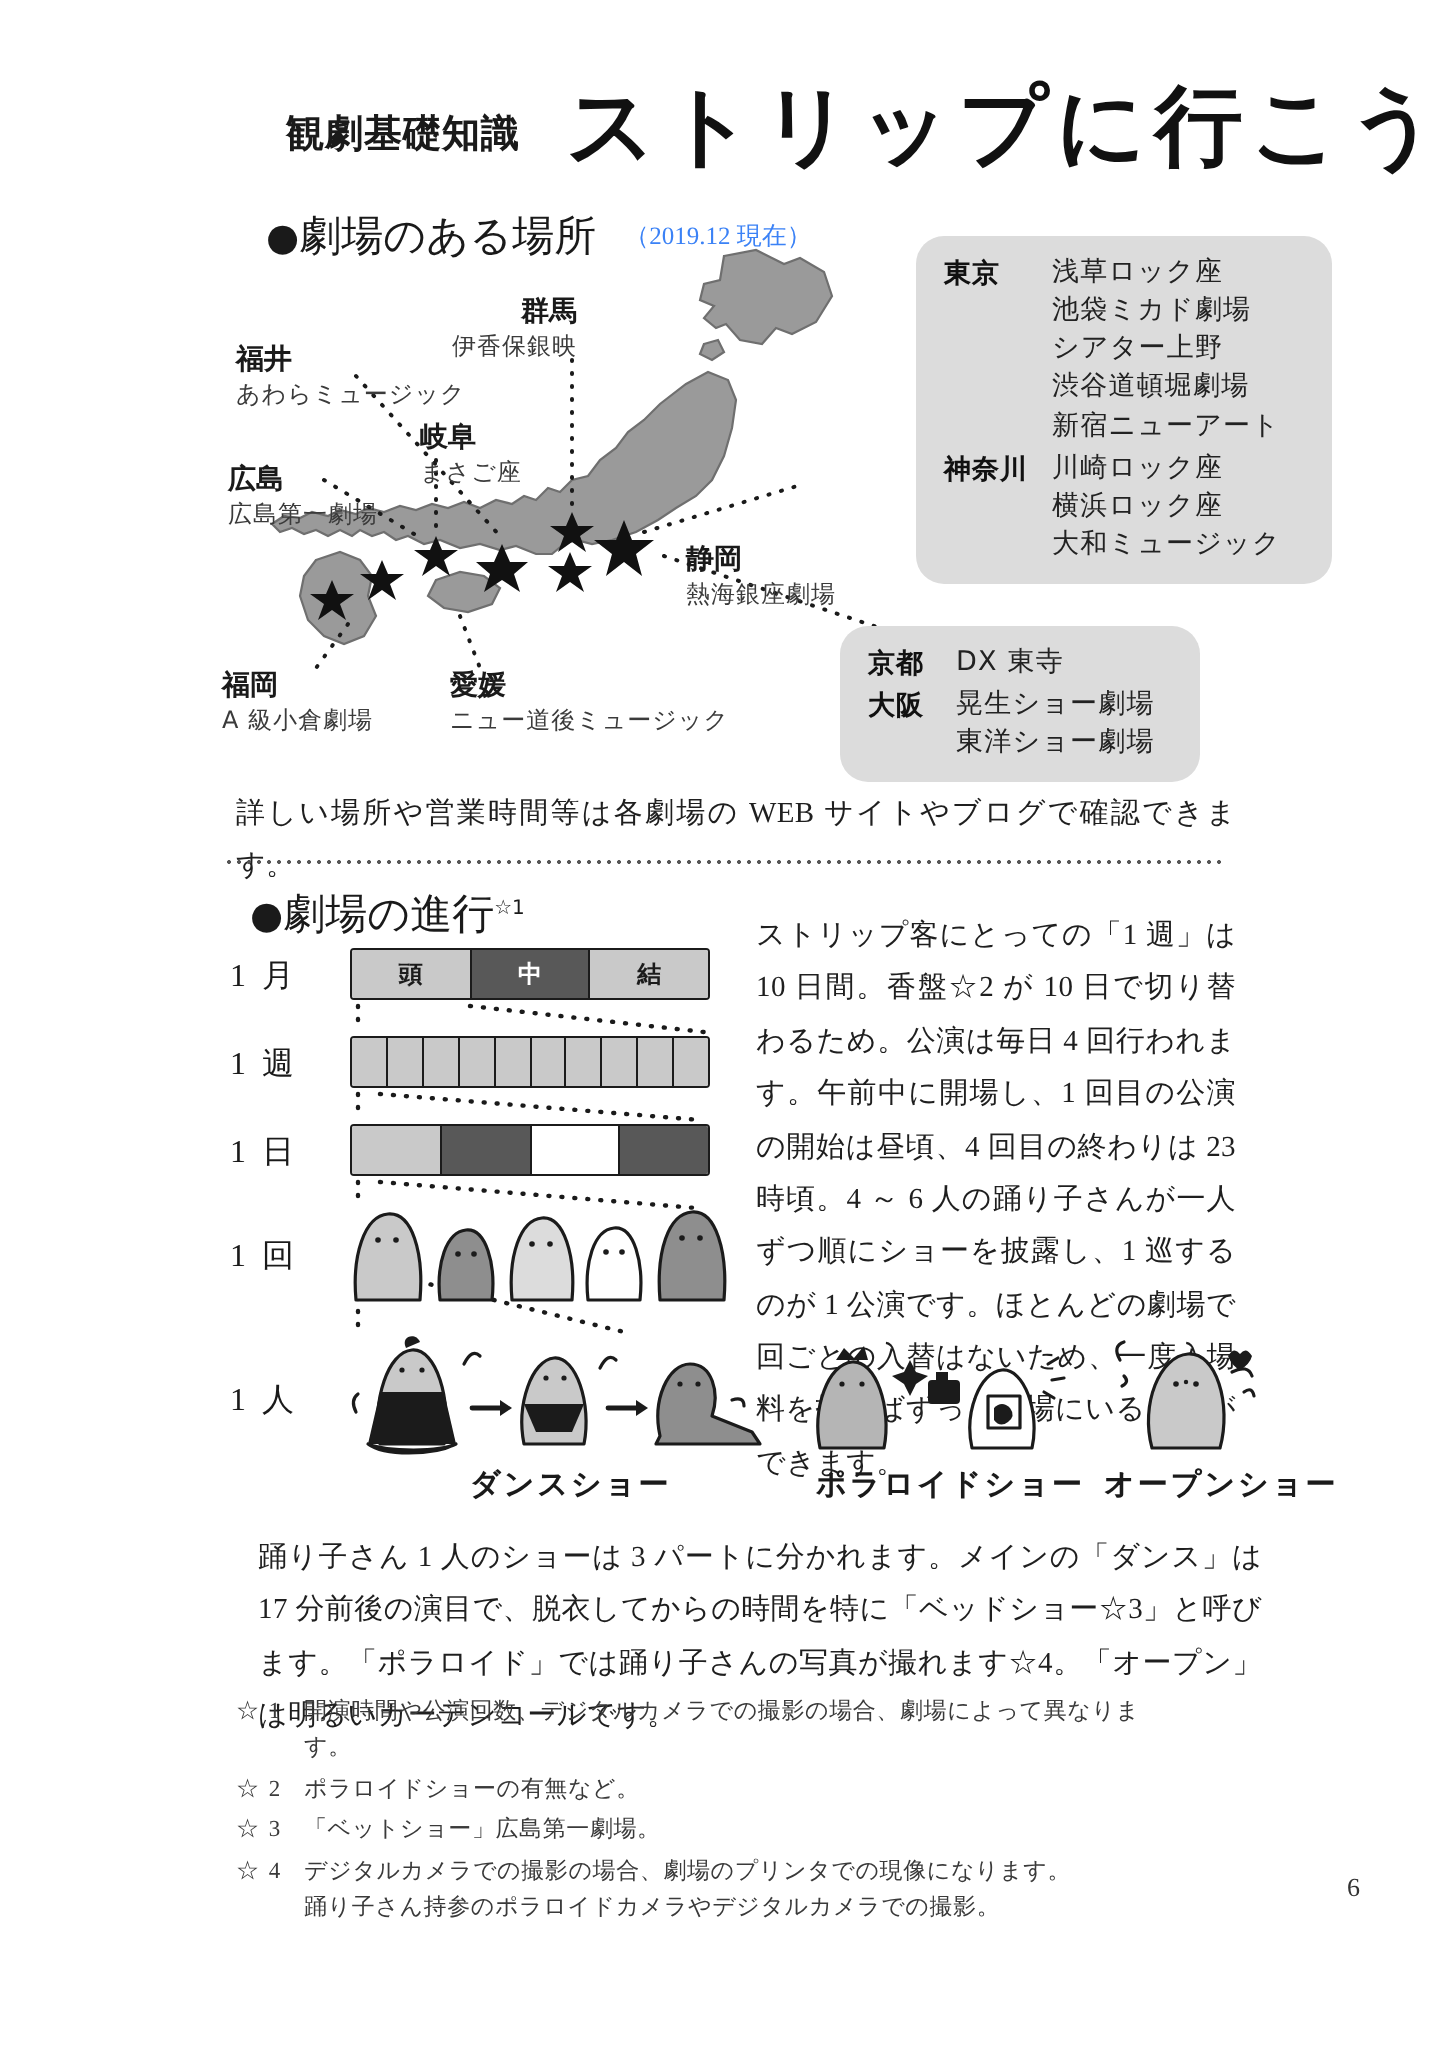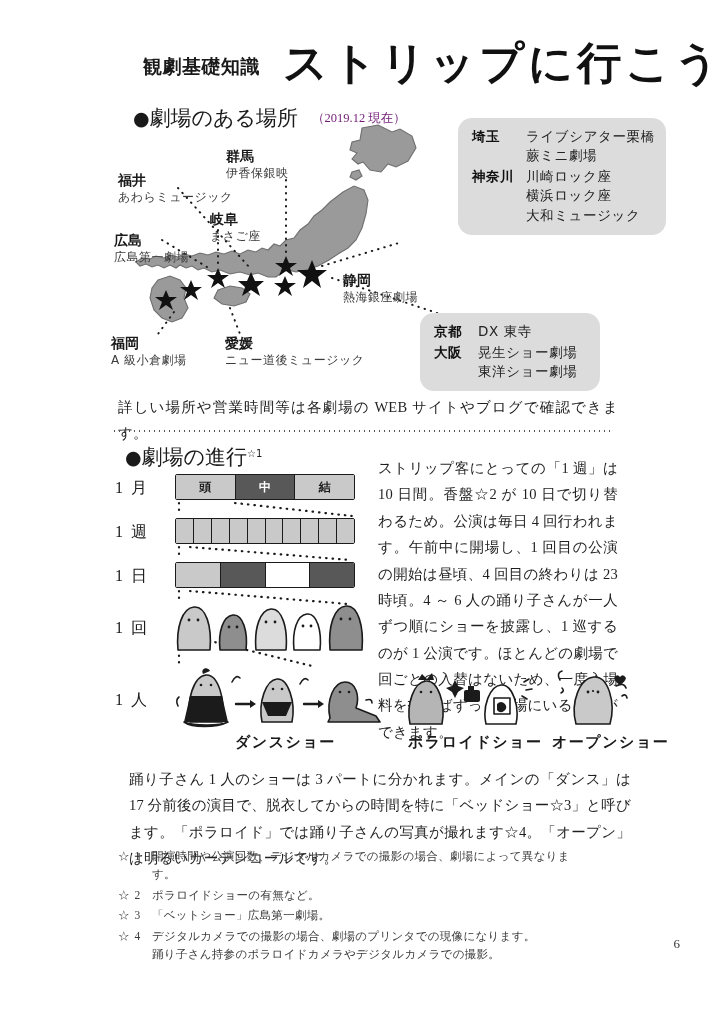--- a/index.html
+++ b/index.html
@@ -56,21 +56,21 @@
     font-family: "DejaVu Sans", sans-serif;
     font-size: 21px;
     font-weight: 500;
     color: #1a1a1a;
     white-space: nowrap;
   }
   .sec-head .bullet { font-size: 19px; }
   .sec-note {
     font-family: "Liberation Serif", serif;
     font-size: 12.5px;
-    color: #701a75;
+    color: #3b82f6;
     margin-left: 14px;
     vertical-align: 3px;
   }
   .sup-star {
     font-size: 10px;
     vertical-align: 7px;
     letter-spacing: 0;
   }
 
   #head-places { left: 133px; top: 104px; }
@@ -97,21 +97,21 @@
     color: #1a1a1a;
   }
   .maplabel .thr {
     display: block;
     font-weight: 400;
     font-size: 12px;
     color: #3b3b3b;
     letter-spacing: 0.5px;
   }
   .maplabel.r .pref, .maplabel.r .thr { text-align: left; }
-  .maplabel.c .pref { text-align: left; }
+  .maplabel.c .pref { text-align: right; }
 
   
   .infobox {
     position: absolute;
     background: #dcdcdc;
     border-radius: 14px;
     padding: 9px 14px 10px 14px;
     font-family: "DejaVu Sans", sans-serif;
   }
   .ibrow {
@@ -347,24 +347,27 @@
       <span class="thr">A 級小倉劇場</span>
     </div>
     <div class="maplabel r" style="left:125px; top:215px;">
       <span class="pref">愛媛</span>
       <span class="thr">ニュー道後ミュージック</span>
     </div>
   </div>
 
   <div class="infobox" id="box-east">
     <div class="ibrow">
-      <div class="ibpref">埼玉</div>
+      <div class="ibpref">東京</div>
       <div class="iblist">
-        <div class="ibitem">ライブシアター栗橋</div>
-        <div class="ibitem">蕨ミニ劇場</div>
+        <div class="ibitem">浅草ロック座</div>
+        <div class="ibitem">池袋ミカド劇場</div>
+        <div class="ibitem">シアター上野</div>
+        <div class="ibitem">渋谷道頓堀劇場</div>
+        <div class="ibitem">新宿ニューアート</div>
       </div>
     </div>
     <div class="ibrow">
       <div class="ibpref">神奈川</div>
       <div class="iblist">
         <div class="ibitem">川崎ロック座</div>
         <div class="ibitem">横浜ロック座</div>
         <div class="ibitem">大和ミュージック</div>
       </div>
     </div>

